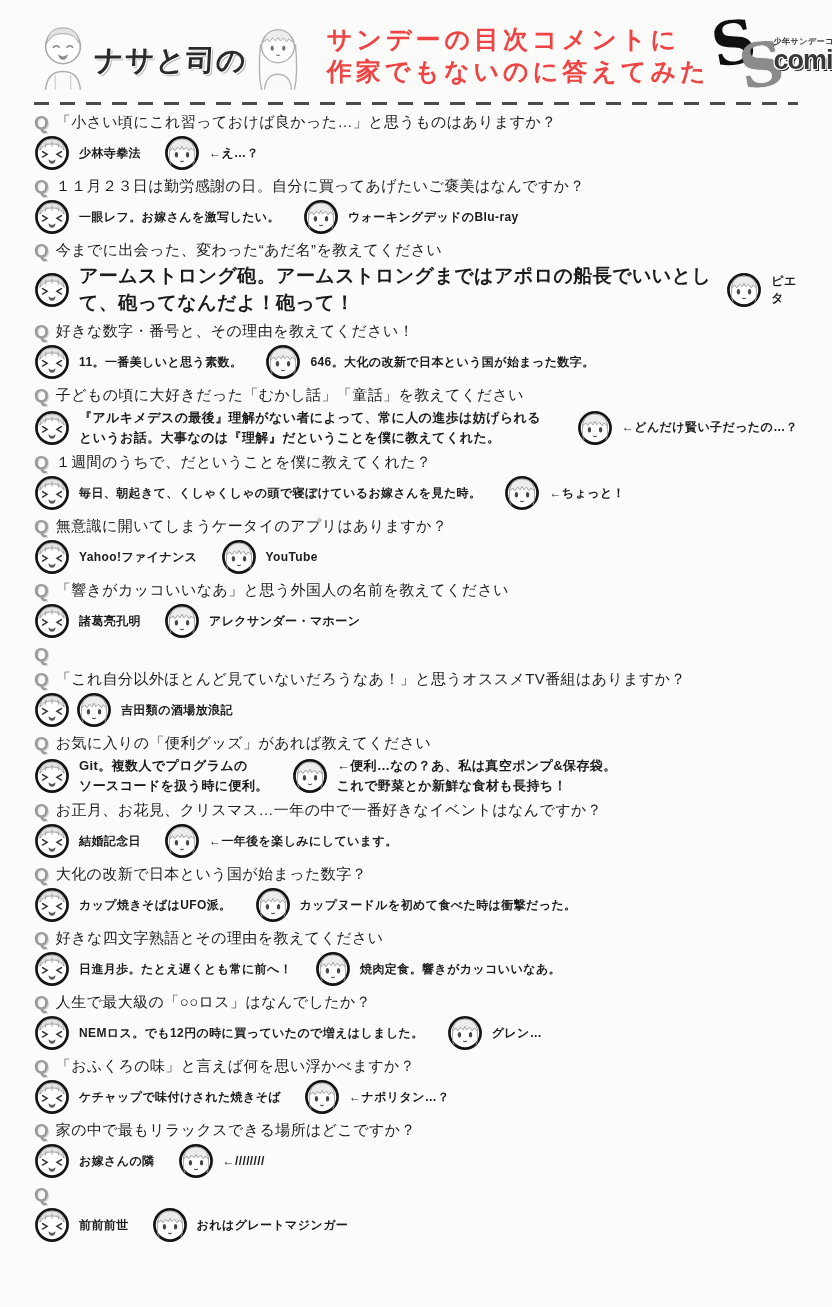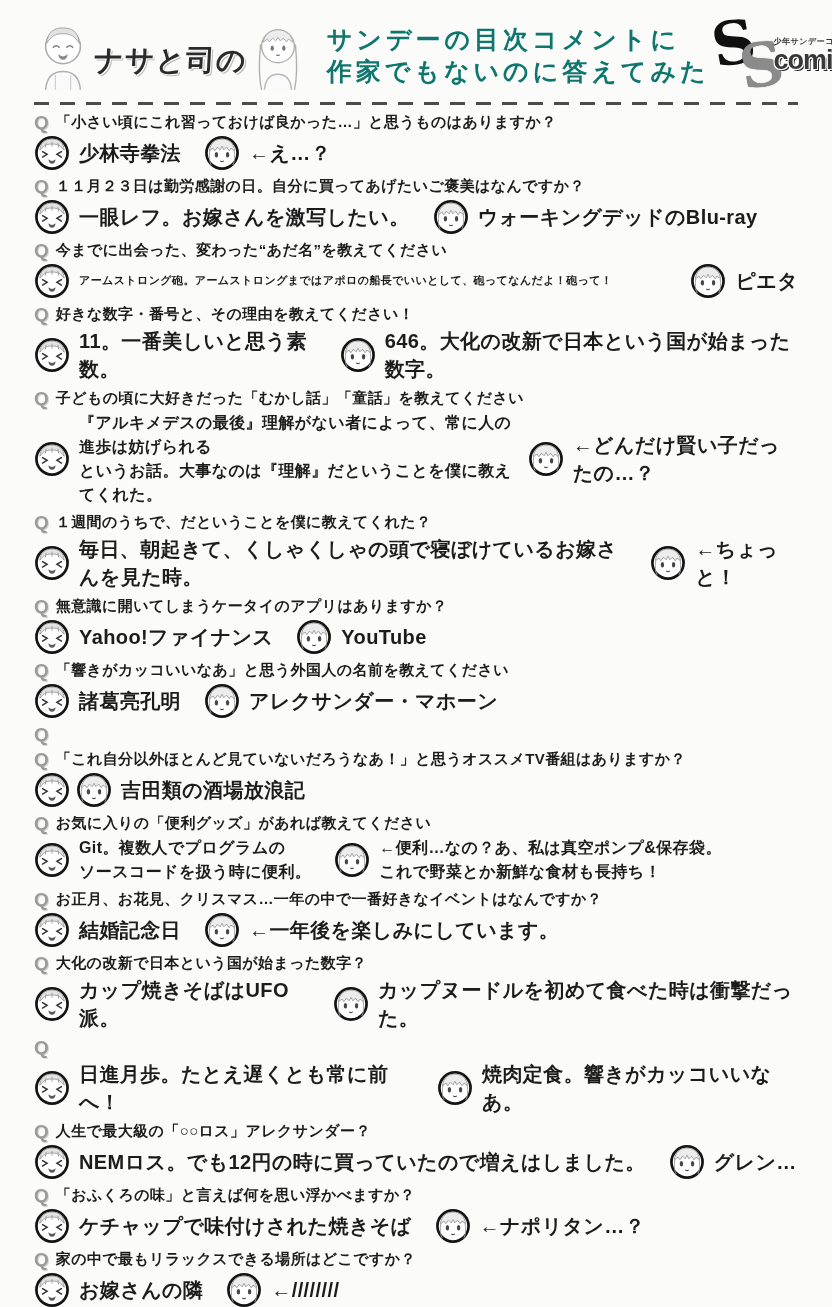--- a/index.html
+++ b/index.html
@@ -15,21 +15,21 @@
   .bust{width:58px;height:76px;flex:none;}
   .series-logo{
     font-weight:900;font-size:29px;letter-spacing:1px;color:#2b2b2b;
     margin:14px 2px 0 2px;white-space:nowrap;
     text-shadow:1px 1px 0 #fff,-1px -1px 0 #fff,2px 2px 0 #bbb;
     transform:skewX(-3deg);
   }
   .main-title{
     margin-left:20px;margin-top:2px;
     font-weight:800;font-size:25px;line-height:1.3;letter-spacing:4px;
-    color:#0f766e;white-space:nowrap;
+    color:#ef4444;white-space:nowrap;
   }
   .ss-logo{margin-left:auto;position:relative;width:158px;height:80px;flex:none;}
   .ss-s1{position:absolute;left:2px;top:-6px;font-size:60px;font-weight:900;
     color:#101010;transform:rotate(-10deg);font-family:"DejaVu Serif",serif;}
   .ss-s2{position:absolute;left:30px;top:16px;font-size:60px;font-weight:900;
     color:#8b8b8b;transform:rotate(-10deg);font-family:"DejaVu Serif",serif;
     text-shadow:0 0 1px #555;}
   .ss-right{position:absolute;left:64px;top:22px;text-align:left;}
   .ss-small{font-size:8px;letter-spacing:.5px;color:#333;font-weight:700;white-space:nowrap;}
   .ss-comics{
@@ -41,29 +41,29 @@
   .dashes{height:3px;margin:4px 0 8px 0;
     background:repeating-linear-gradient(90deg,#4c4c4c 0 15px,transparent 15px 26px);}
 
   
   .qa{margin-bottom:2px;}
   .q-row{display:flex;align-items:center;gap:7px;margin-top:6px;}
   .q-badge{
     font-weight:900;font-size:19px;line-height:1;color:#9b9b9b;
     text-shadow:1px 1px 0 #d8d8d8;flex:none;
   }
-  .q-text{font-size:15px;font-weight:700;letter-spacing:.4px;white-space:nowrap;}
+  .q-text{font-size:15px;font-weight:400;letter-spacing:.4px;white-space:nowrap;}
   .a-row{display:flex;align-items:center;gap:9px;margin:3px 0 1px 0;}
   .face{width:36px;height:36px;flex:none;}
   .face.tight{margin-left:-3px;}
   .face.gap{margin-left:14px;}
   .face.push{margin-left:auto;}
-  .a-text{font-size:20px;font-weight:800;letter-spacing:.4px;white-space:pre-line;line-height:1.4;}
-  .a-text.small{font-size:11px;}
-  .a-text.two{font-size:16px;line-height:1.5;}
+  .a-text{font-size:12px;font-weight:800;letter-spacing:.4px;white-space:pre-line;line-height:1.4;}
+  .a-text.small{font-size:19px;}
+  .a-text.two{font-size:13px;line-height:1.5;}
 </style>
 </head>
 <body>
 
 <svg width="0" height="0" style="position:absolute" aria-hidden="true">
   <defs>
     <symbol id="face-nasa" viewBox="0 0 40 40">
       <circle cx="20" cy="20" r="17.3" fill="#fff" stroke="#141414" stroke-width="3"></circle>
       <path d="M6.5 17 C7 8 13 4.5 20 4.5 C27 4.5 33 8 33.5 17 C30 12.5 27.5 10 20 10 C12.5 10 10 12.5 6.5 17 Z" fill="#e4e4e4" stroke="#9a9a9a" stroke-width="1"></path>
       <path d="M13.5 8.5 L12.5 14 M20 7.5 L20 13 M26.5 8.5 L27.5 14" stroke="#9a9a9a" stroke-width="1" fill="none"></path>
@@ -333,37 +333,38 @@
       <svg class="face gap">
           <use href="#face-tsukasa"></use>
         </svg>
       <span class="a-text">カップヌードルを初めて食べた時は衝撃だった。</span>
     </div>
   </section>
 
   <section class="qa">
     <div class="q-row">
       <span class="q-badge">Q</span>
+      <span class="q-text">好きな四文字熟語とその理由を教えてください</span>
     </div>
     <div class="a-row">
       <svg class="face">
           <use href="#face-nasa"></use>
         </svg>
       <span class="a-text">日進月歩。たとえ遅くとも常に前へ！</span>
       <svg class="face gap">
           <use href="#face-tsukasa"></use>
         </svg>
       <span class="a-text">焼肉定食。響きがカッコいいなあ。</span>
     </div>
   </section>
 
   <section class="qa">
     <div class="q-row">
       <span class="q-badge">Q</span>
-      <span class="q-text">人生で最大級の「○○ロス」アレクサンダー？</span>
+      <span class="q-text">人生で最大級の「○○ロス」はなんでしたか？</span>
     </div>
     <div class="a-row">
       <svg class="face">
           <use href="#face-nasa"></use>
         </svg>
       <span class="a-text">NEMロス。でも12円の時に買っていたので増えはしました。</span>
       <svg class="face gap">
           <use href="#face-tsukasa"></use>
         </svg>
       <span class="a-text">グレン…</span>

